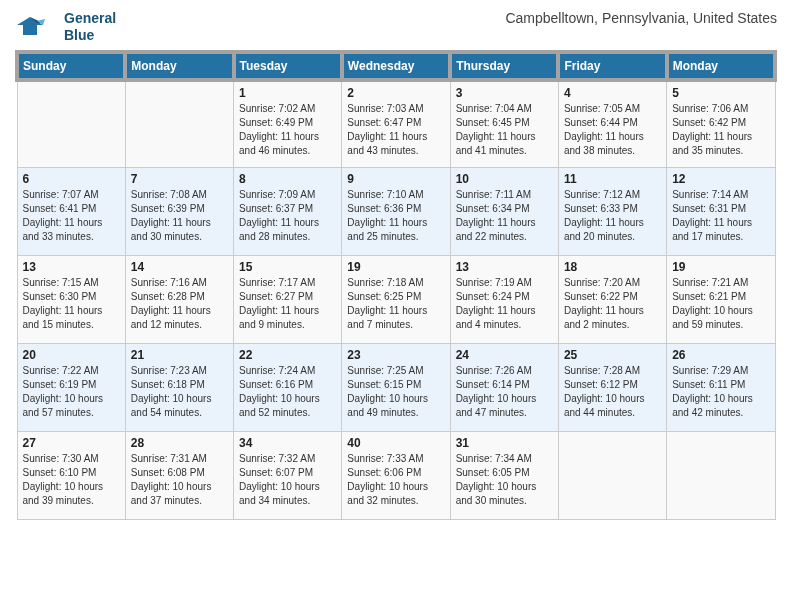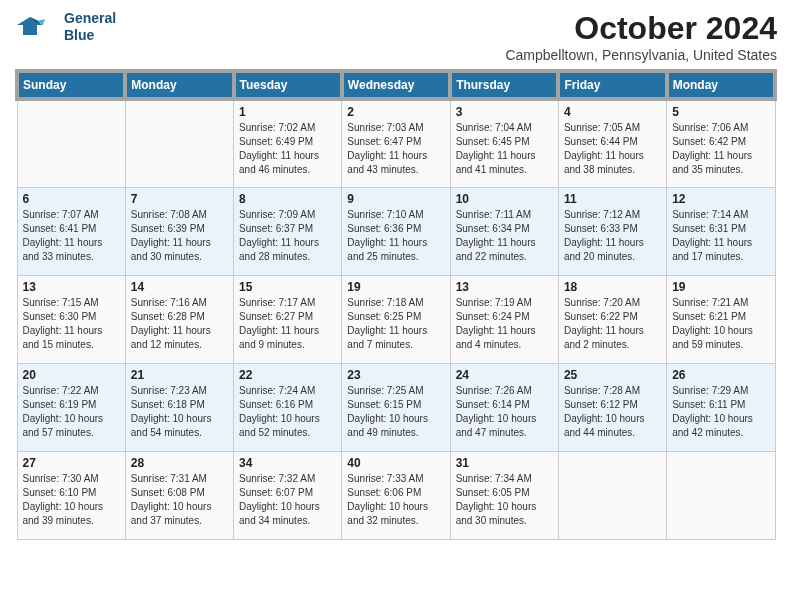--- a/index.html
+++ b/index.html
@@ -92,21 +92,20 @@
       <polygon points="15,2 28,10 22,10 22,20 8,20 8,10 2,10" fill="#2471a3"></polygon>
       <polygon points="15,2 28,8 22,8" fill="#1a5276"></polygon>
       <polygon points="22,6 30,4 28,10" fill="#5dade2"></polygon>
     </svg>
     <div class="logo-text">
       <div>General</div>
       <div>Blue</div>
     </div>
   </div>
   <div class="title-area">
-    <div class="month-title">October 2024</div>
     <div class="subtitle">Campbelltown, Pennsylvania, United States</div>
   </div>
 </div>
 
 <table>
   <thead>
     <tr>
     <th>Sunday</th>
         <th>Monday</th>
         <th>Tuesday</th>

